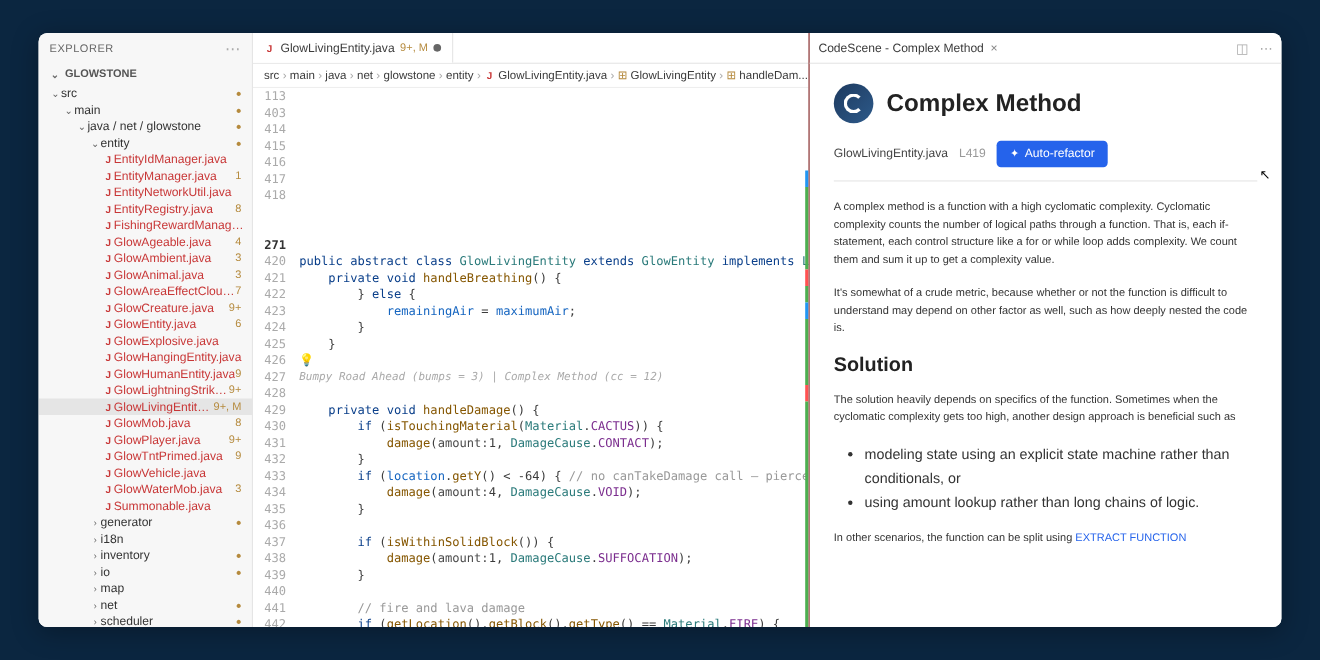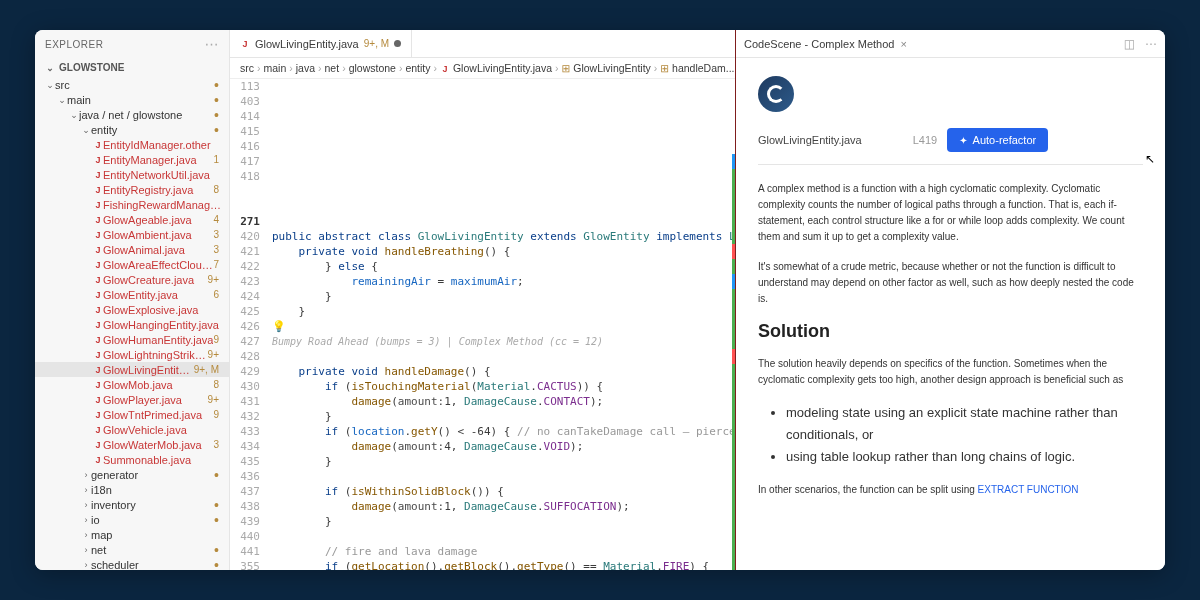--- a/index.html
+++ b/index.html
@@ -42,21 +42,21 @@
 .panel { width: 430px; border-left: 1px solid #7f1d1d; display: flex; flex-direction: column; background: #fff; }
 .panel-tab { height: 28px; border-bottom: 1px solid #e5e5e5; display: flex; align-items: center; justify-content: space-between; padding: 0 8px; }
 .panel-tab .ptab { font-size: 11px; display: flex; gap: 6px; align-items: center; }
 .panel-tab .close { color: #888; cursor: pointer; }
 .panel-body { padding: 18px 22px; overflow-y: auto; flex: 1; }
 .ptitle-row { display: flex; align-items: center; gap: 12px; margin-bottom: 16px; }
 .logo { width: 36px; height: 36px; border-radius: 50%; background: linear-gradient(135deg, #1e3a5f, #2d5a8a); display: flex; align-items: center; justify-content: center; }
 .logo-inner { width: 18px; height: 18px; border: 3px solid #fff; border-radius: 50%; border-right-color: transparent; }
 .ptitle { font-size: 22px; font-weight: 700; color: #222; }
 .meta-row { display: flex; align-items: center; gap: 10px; border-bottom: 1px solid #e5e5e5; padding-bottom: 12px; margin-bottom: 16px; font-size: 11px; }
-.meta-file { color: #444; } .meta-line { color: #999; margin-left: 41px; }
+.meta-file { color: #444; } .meta-line { color: #999; }
 .refactor-btn { background: #2563eb; color: #fff; border: none; padding: 6px 12px; border-radius: 4px; font-size: 11px; cursor: pointer; display: flex; align-items: center; gap: 5px; }
 .sparkle { font-size: 10px; }
 .panel-body p { font-size: 10px; color: #333; line-height: 1.6; margin-bottom: 14px; }
 .panel-body h2 { font-size: 18px; font-weight: 700; margin: 12px 0 14px; color: #222; }
 .panel-body ul { margin: 0 0 14px 28px; font-size: 13px; color: #333; line-height: 1.7; }
 .panel-body a { color: #2563eb; text-decoration: none; }
 .icons-right { display: flex; gap: 10px; color: #aaa; }
 .cursor { position: absolute; font-size: 12px; color: #000; }
 </style>
 </head>
@@ -89,21 +89,21 @@
           <span class="tree-label folder">java / net / glowstone</span>
           <span class="mod-dot">•</span>
         </div>
         <div class="tree-row indent-4">
           <span class="chev">⌄</span>
           <span class="tree-label folder">entity</span>
           <span class="mod-dot">•</span>
         </div>
         <div class="tree-row indent-5">
           <span class="jicon">J</span>
-          <span class="tree-label ">EntityIdManager.other</span>
+          <span class="tree-label ">EntityIdManager.java</span>
         </div>
         <div class="tree-row indent-5">
           <span class="jicon">J</span>
           <span class="tree-label ">EntityManager.java</span>
           <span class="badge">1</span>
         </div>
         <div class="tree-row indent-5">
           <span class="jicon">J</span>
           <span class="tree-label ">EntityNetworkUtil.java</span>
         </div>
@@ -270,21 +270,21 @@
           <div style="height: 15px; text-align: right;">432</div>
           <div style="height: 15px;">433</div>
           <div style="height: 15px;">434</div>
           <div style="height: 15px;">435</div>
           <div style="height: 15px;">436</div>
           <div style="height: 15px;">437</div>
           <div style="height: 15px;">438</div>
           <div style="height: 15px;">439</div>
           <div style="height: 15px;">440</div>
           <div style="height: 15px;">441</div>
-          <div style="height: 15px;">355</div>
+          <div style="height: 15px;">442</div>
         </div>
       <div class="code" id="code">
         <div class="bar-b" style="top:75px;height:15px;"></div>
         <div class="bar-g" style="top:90px;height:75px;"></div>
         <div class="bar-r" style="top:165px;height:15px;"></div>
         <div class="bar-g" style="top:180px;height:15px;"></div>
         <div class="bar-b" style="top:195px;height:15px;"></div>
         <div class="bar-g" style="top:210px;height:60px;"></div>
         <div class="bar-r" style="top:270px;height:15px;"></div>
         <div class="bar-g" style="top:285px;height:240px;"></div>
@@ -301,36 +301,37 @@
       <div class="icons-right">
         <span>◫</span>
         <span>⋯</span>
       </div>
     </div>
     <div class="panel-body">
       <div class="ptitle-row">
         <div class="logo">
             <div class="logo-inner"></div>
           </div>
+        <div class="ptitle">Complex Method</div>
       </div>
       <div class="meta-row" style="position:relative;">
         <span class="meta-file">GlowLivingEntity.java</span>
         <span class="meta-line">L419</span>
         <button class="refactor-btn">
           <span class="sparkle">✦</span>
           <span>Auto-refactor</span>
         </button>
         <span class="cursor" style="right:-12px;top:24px;">↖</span>
       </div>
       <p>A complex method is a function with a high cyclomatic complexity. Cyclomatic complexity counts the number of logical paths through a function. That is, each if-statement, each control structure like a for or while loop adds complexity. We count them and sum it up to get a complexity value.</p>
       <p>It's somewhat of a crude metric, because whether or not the function is difficult to understand may depend on other factor as well, such as how deeply nested the code is.</p>
       <h2>Solution</h2>
       <p>The solution heavily depends on specifics of the function. Sometimes when the cyclomatic complexity gets too high, another design approach is beneficial such as</p>
       <ul id="bullets">
           <li>modeling state using an explicit state machine rather than conditionals, or</li>
-          <li>using table lookup rather than long chains of logic.</li>
+          <li>using amount lookup rather than long chains of logic.</li>
         </ul>
       <p>
         <span>In other scenarios, the function can be split using </span><a href="#">EXTRACT FUNCTION</a>
       </p>
     </div>
   </div>
 </div>
 
 </body></html>

